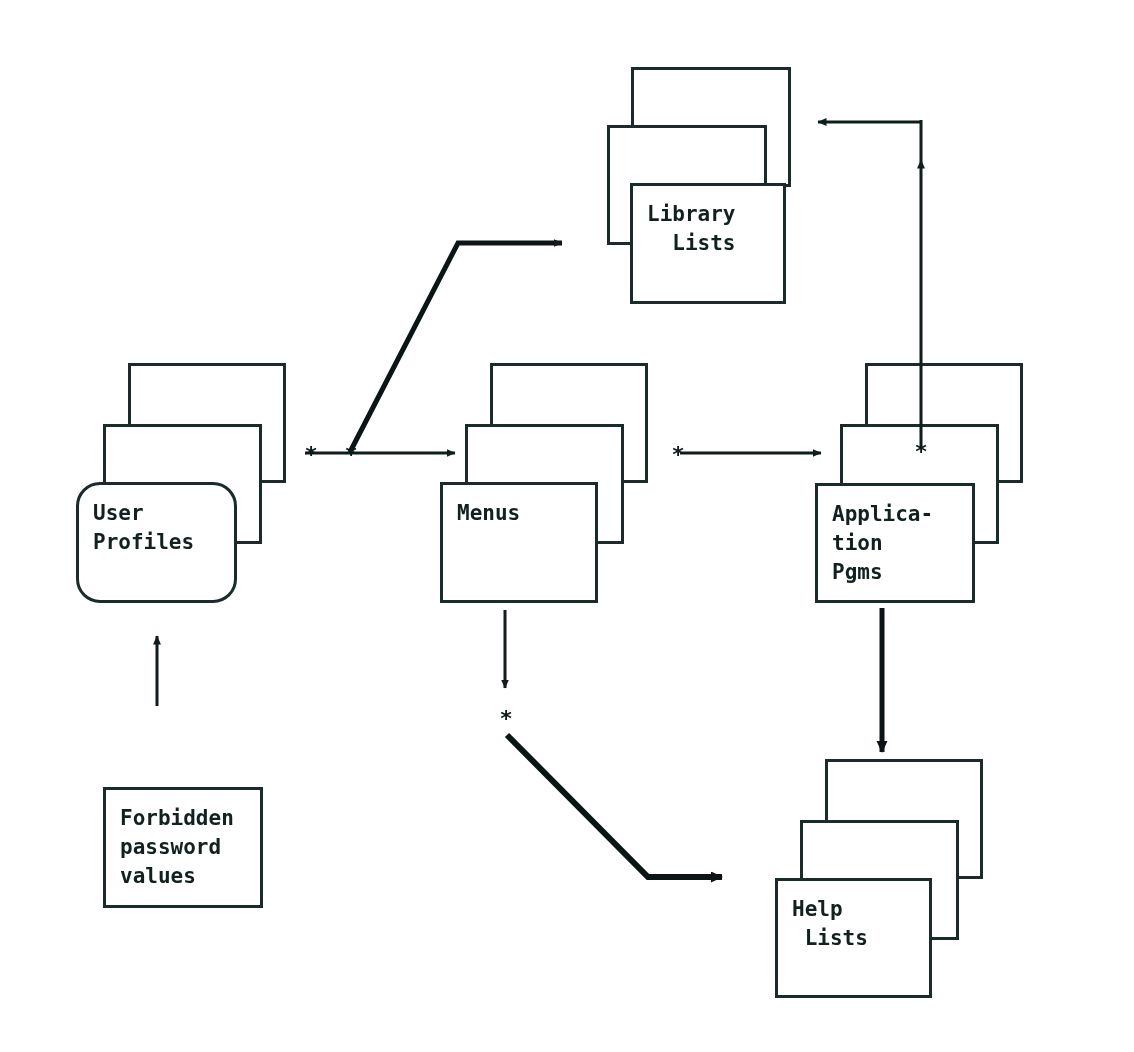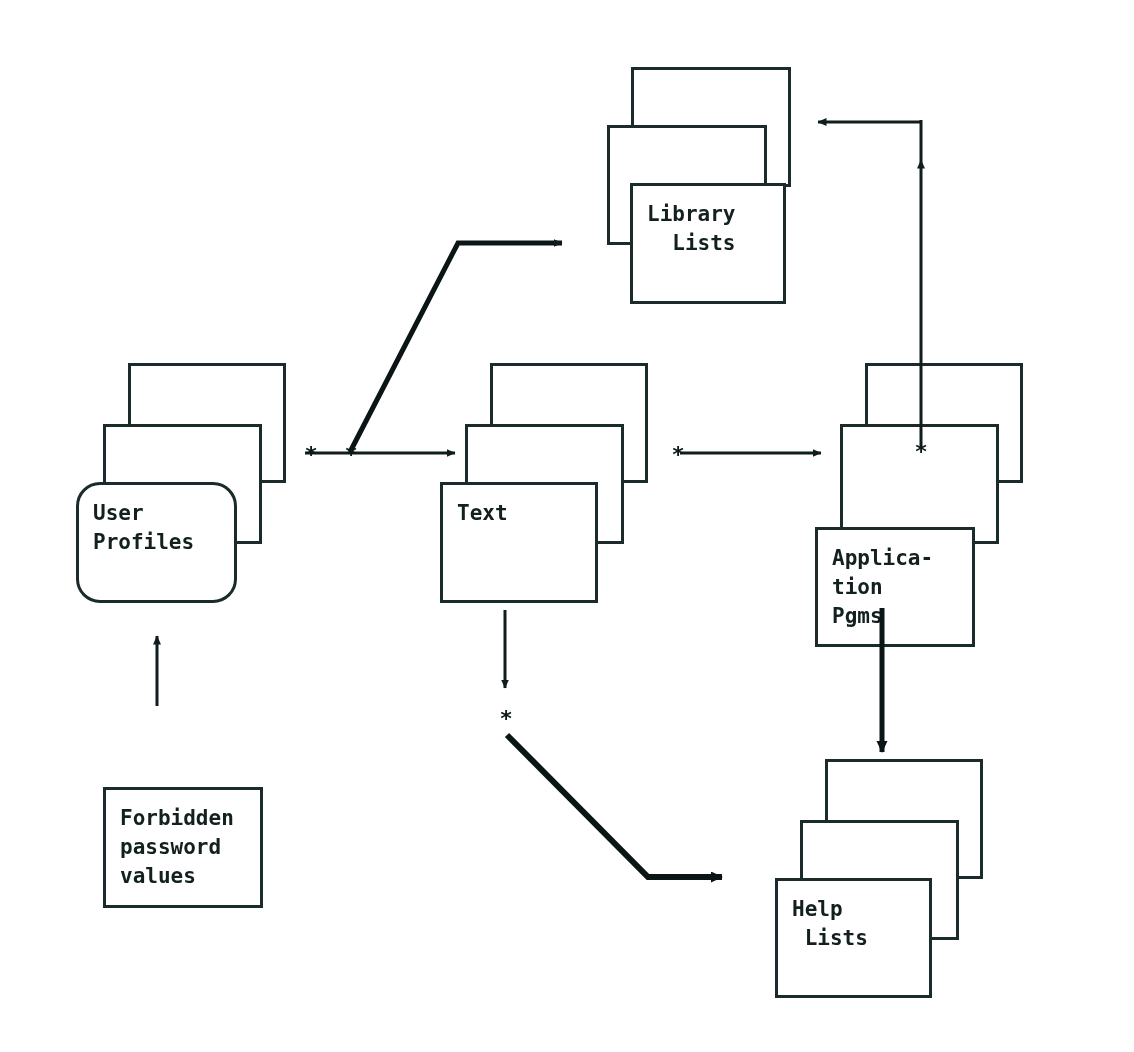--- a/index.html
+++ b/index.html
@@ -94,28 +94,28 @@
     <div class="card front" style="left:0px; top:0px; width:161px; height:121px;border-radius:24px;">
       <div class="card-label">User
 Profiles</div>
     </div>
   </div>
 
   <div class="stack" style="left:440px; top:482px;">
     <div class="card back" style="left:50px; top:-119px; width:158px; height:120px;"></div>
     <div class="card mid" style="left:25px; top:-58px; width:159px; height:120px;"></div>
     <div class="card front" style="left:0px; top:0px; width:158px; height:121px;">
-      <div class="card-label">Text</div>
+      <div class="card-label">Menus</div>
     </div>
   </div>
 
   <div class="stack" style="left:815px; top:483px;">
     <div class="card back" style="left:50px; top:-120px; width:158px; height:120px;"></div>
     <div class="card mid" style="left:25px; top:-59px; width:159px; height:120px;"></div>
-    <div class="card front" style="left:0px; top:0px; width:160px; height:120px;margin-top:44px;">
+    <div class="card front" style="left:0px; top:0px; width:160px; height:120px;">
       <div class="card-label">Applica-
 tion
 Pgms</div>
     </div>
   </div>
 
   <div class="stack" style="left:775px; top:878px;">
     <div class="card back" style="left:50px; top:-119px; width:158px; height:120px;"></div>
     <div class="card mid" style="left:25px; top:-58px; width:159px; height:120px;"></div>
     <div class="card front" style="left:0px; top:0px; width:157px; height:120px;">

